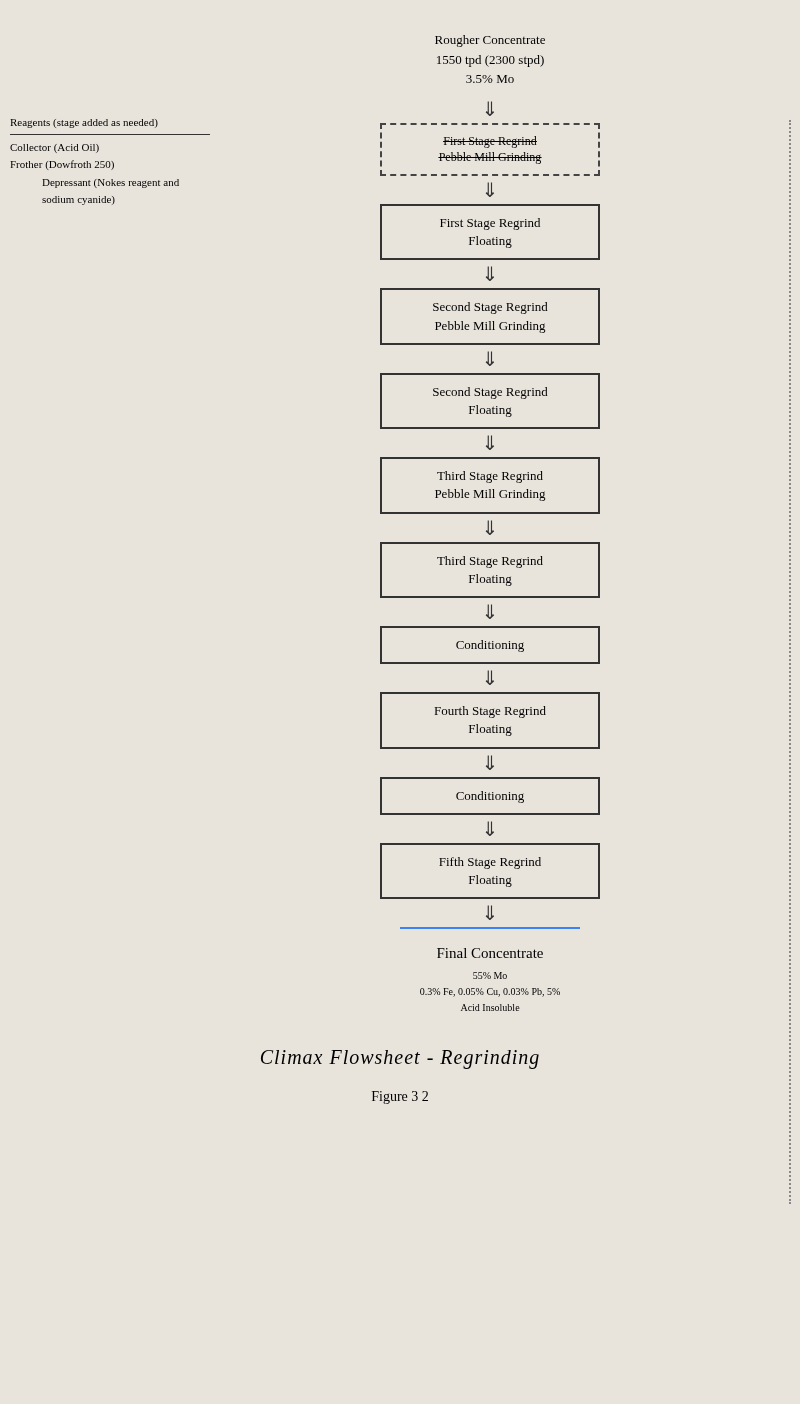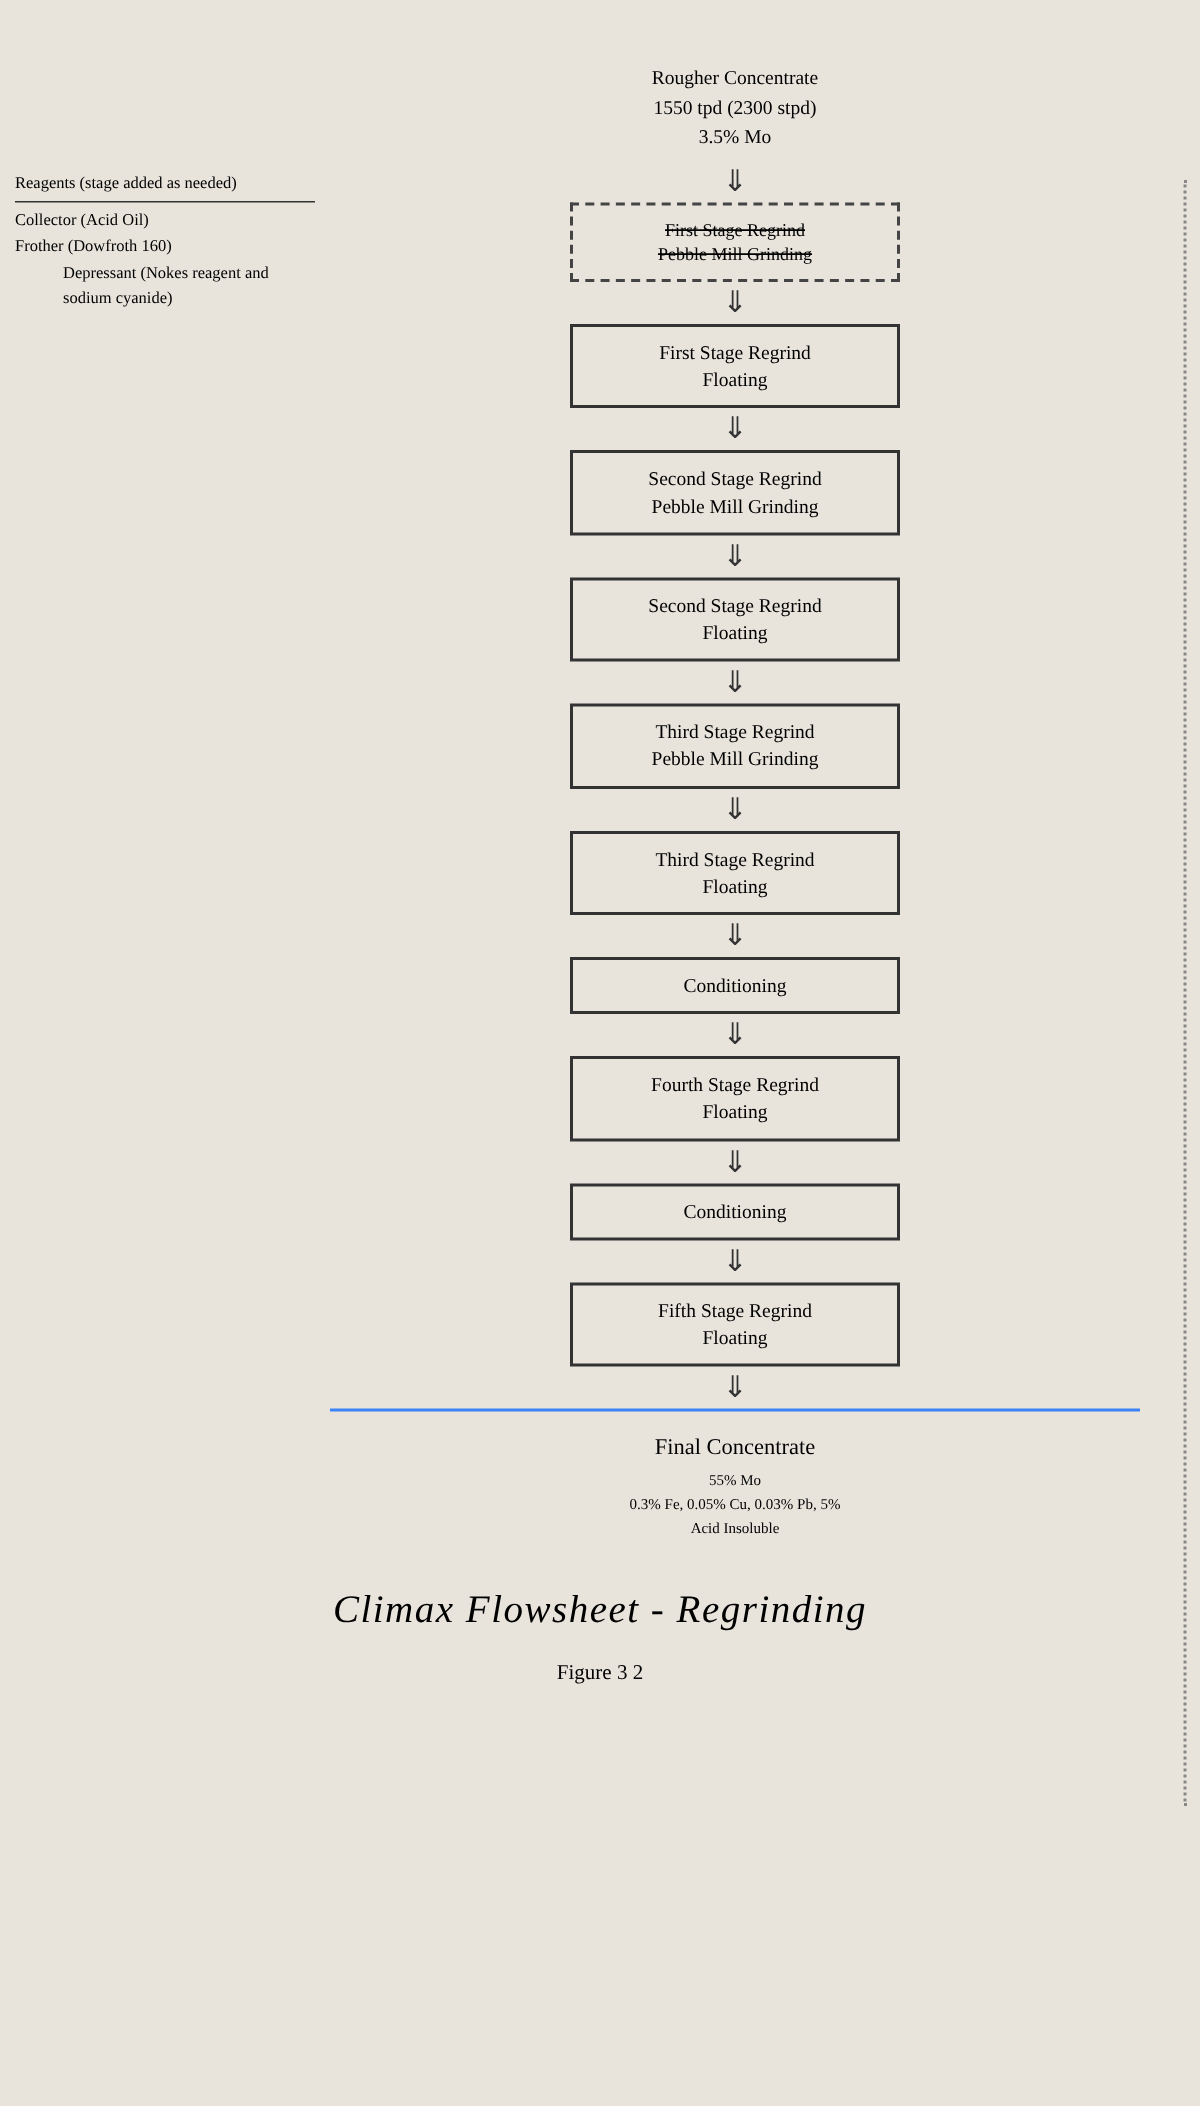--- a/index.html
+++ b/index.html
@@ -35,21 +35,22 @@
       font-size: 11px;
       margin-bottom: 4px;
       border-bottom: 1px solid #333;
       padding-bottom: 2px;
     }
 
     
     .flowchart {
       display: flex;
       flex-direction: column;
-      margin: 12px auto;
+      align-items: center;
+      margin: 0 auto;
       width: 540px;
       margin-left: 220px;
       padding-top: 10px;
     }
 
     
     .top-label {
       text-align: center;
       font-size: 13px;
       line-height: 1.5;
@@ -114,21 +115,21 @@
     
     .figure-caption {
       text-align: center;
       margin-top: 30px;
       padding-bottom: 20px;
     }
 
     .figure-title {
       font-family: 'Times New Roman', serif;
       font-style: italic;
-      font-size: 26px;
+      font-size: 20px;
       font-weight: normal;
       letter-spacing: 1px;
     }
 
     .figure-number {
       font-size: 14px;
       margin-top: 20px;
     }
 
     
@@ -161,21 +162,21 @@
 </head>
 <body>
 
 <div class="page">
 
   <div class="right-border-dots"></div>
 
   <div class="reagents-sidebar">
     <div class="reagents-title">Reagents (stage added as needed)</div>
     <div>Collector (Acid Oil)</div>
-    <div>Frother (Dowfroth 160)</div>
+    <div>Frother (Dowfroth 250)</div>
     <div style="width:160px;margin-left:32px;">Depressant (Nokes reagent and sodium cyanide)</div>
   </div>
 
   <div class="flowchart">
 
     <div class="top-label">
       <div>Rougher Concentrate</div>
       <div>1550 tpd (2300 stpd)</div>
       <div>3.5% Mo</div>
     </div>

